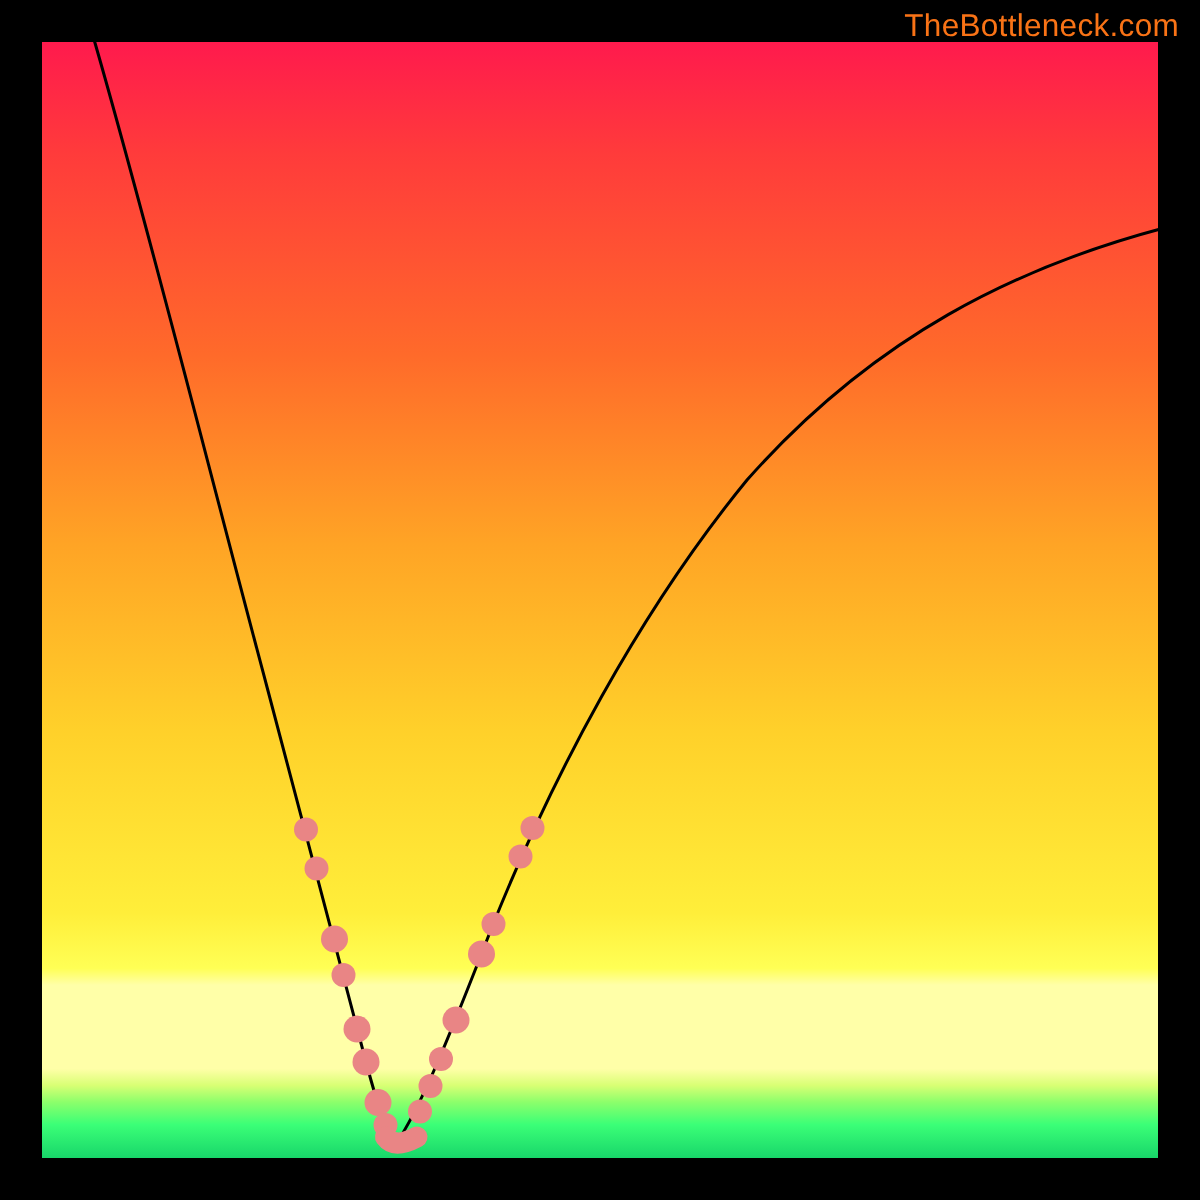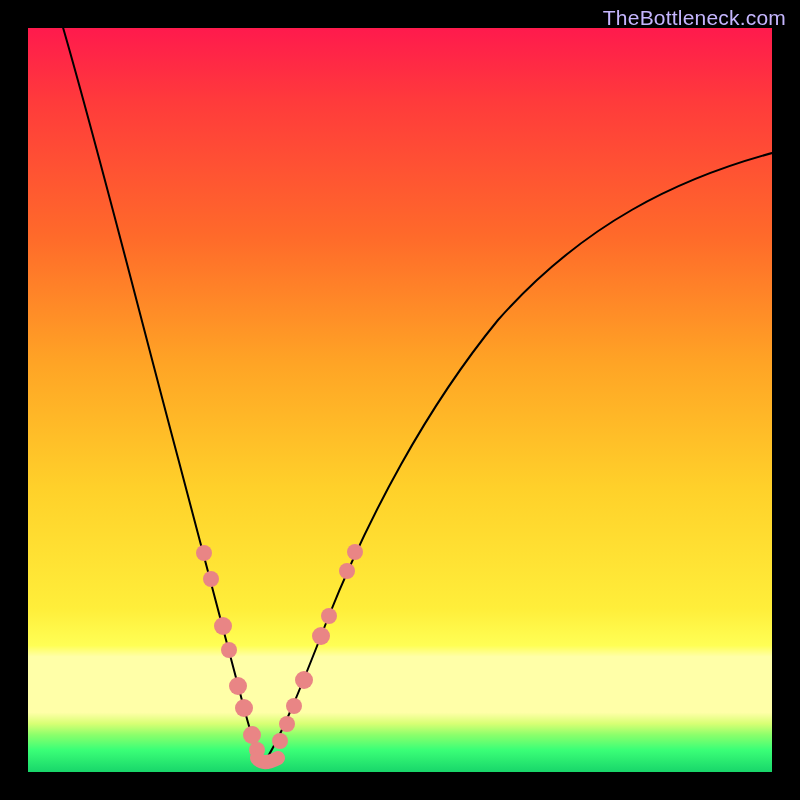--- a/index.html
+++ b/index.html
@@ -38,21 +38,21 @@
         #d8ff74 93.5%,
         #8cff6b 95%,
         #3bff77 97%,
         #18d66a 100%
       );
   }
   .watermark {
     position: absolute;
     top: 6px;
     right: 14px;
-    color: #c4b5fd;
+    color: #f97316;
     font-size: 21px;
     letter-spacing: 0.2px;
     user-select: none;
   }
   svg.curves {
     position: absolute;
     inset: 0;
     width: 744px;
     height: 744px;
     overflow: visible;

